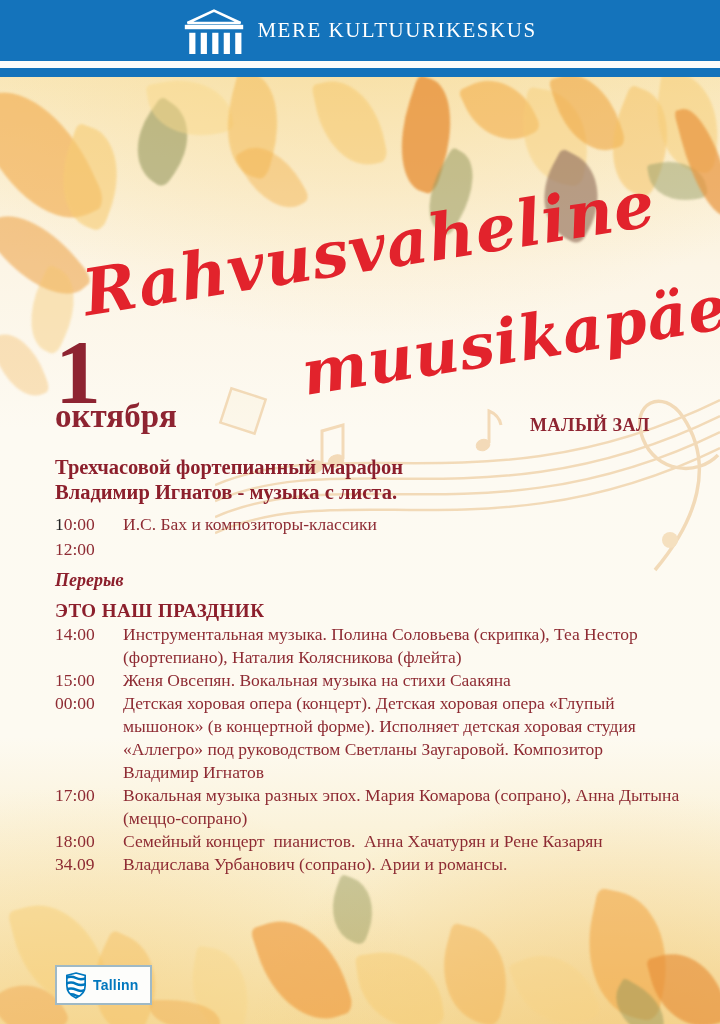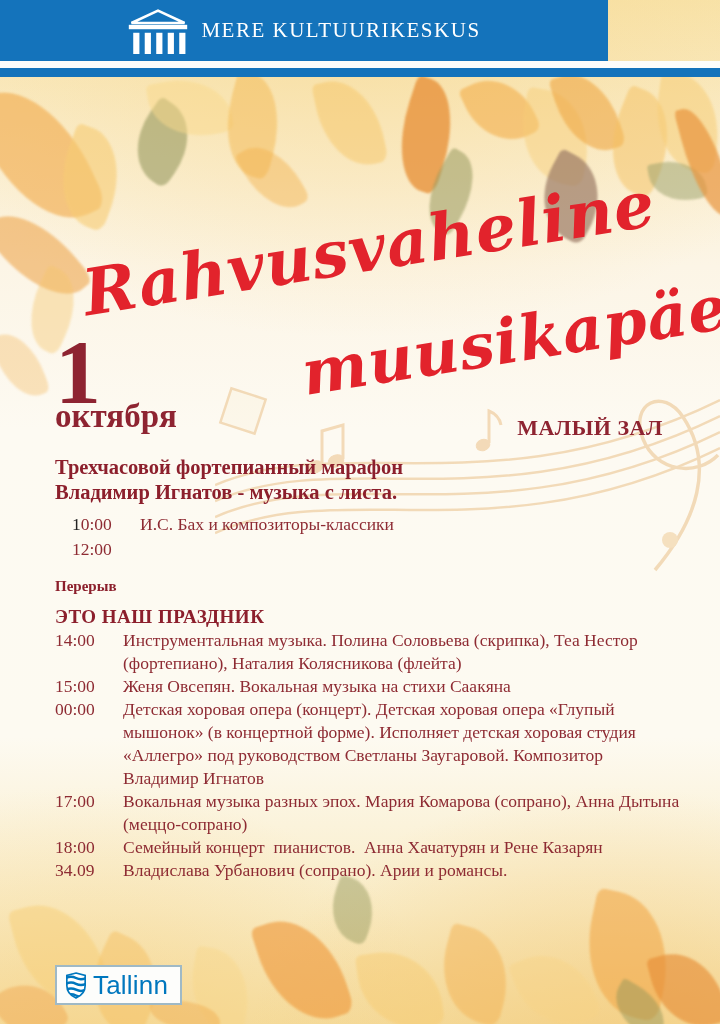--- a/index.html
+++ b/index.html
@@ -5,55 +5,55 @@
   html,body{margin:0;padding:0;}
   body{width:720px;height:1024px;overflow:hidden;font-family:"Liberation Serif","DejaVu Serif",serif;}
   .poster{position:absolute;left:0;top:0;width:720px;height:1024px;overflow:hidden;
     background:
       radial-gradient(120% 55% at 50% 0%, rgba(247,214,140,.55), rgba(247,214,140,0) 60%),
       radial-gradient(70% 35% at 85% 102%, rgba(243,196,110,.55), rgba(243,196,110,0) 72%),
       radial-gradient(70% 35% at 12% 102%, rgba(246,206,126,.5), rgba(246,206,126,0) 72%),
       linear-gradient(180deg,#F8E4AC 0%,#FAEDCB 12%,#FCF5E6 26%,#FDFAF2 42%,#FDFAF1 72%,#F9ECC6 89%,#F5DFA4 100%);}
   .leaf{position:absolute;border-radius:8% 75% 14% 75%;filter:blur(1.3px);}
   
-  .header-bar{position:absolute;left:0;top:0;width:608px;height:61px;background:#1473BB;
+  .header-bar{position:absolute;left:0;top:0;width:720px;height:61px;background:#1473BB;
     display:flex;align-items:center;justify-content:center;gap:12px;}
   .stripe-white{position:absolute;left:0;top:61px;width:720px;height:7px;background:#FDFDFB;}
   .stripe-blue{position:absolute;left:0;top:68px;width:720px;height:9px;background:#1473BB;}
   .org-name{color:#FFFFFF;font-size:21px;letter-spacing:1.5px;font-family:"Liberation Serif",serif;}
   
   .script-line{position:absolute;color:#E2232C;font-family:"DejaVu Serif","Liberation Serif",serif;
     font-style:italic;font-weight:bold;text-align:center;letter-spacing:1px;transform:rotate(-9deg);}
   .script-1{left:80px;top:212px;width:560px;font-size:64px;}
   .script-2{left:300px;top:306px;width:400px;font-size:62px;}
   
   .date-day{position:absolute;left:55px;top:326px;font-size:92px;line-height:1;font-weight:bold;color:#8E2431;}
   .date-month{position:absolute;left:55px;top:398px;font-size:33px;font-weight:bold;color:#8E2431;}
-  .venue{position:absolute;left:490px;top:415px;width:200px;text-align:center;font-size:22px;
+  .venue{position:absolute;left:490px;top:415px;width:200px;text-align:center;font-size:18px;
     font-weight:bold;letter-spacing:.5px;color:#8E2431;}
   
   .subtitle{position:absolute;left:55px;top:455px;width:470px;font-size:20.5px;font-weight:bold;
     line-height:25px;color:#8C1F2C;}
   
   .program{position:absolute;left:55px;top:512px;width:627px;color:#8E2B33;font-size:17.5px;}
-  .morning{line-height:25px;margin-left:17px;}
+  .morning{line-height:25px;}
   .afternoon{line-height:23px;}
   .program-row{display:flex;align-items:flex-start;}
   .program-time{flex:0 0 68px;}
   .program-desc{flex:1;white-space:pre-wrap;}
   .morning .program-row:first-child .program-time::first-letter{color:#222222;}
-  .break-label{margin-top:12px;line-height:25px;font-weight:600;color:#8C1F2C;font-size:15px;}
+  .break-label{margin-top:6px;line-height:25px;font-style:italic;font-weight:600;color:#8C1F2C;font-size:18px;}
   .section-title{margin-top:5px;line-height:25px;font-weight:bold;color:#8C1F2C;font-size:19px;letter-spacing:.5px;}
   
   .music-swirl{position:absolute;left:215px;top:345px;width:505px;height:240px;opacity:.55;pointer-events:none;}
   
   .tallinn-logo{position:absolute;left:55px;top:965px;height:40px;background:#FDFDFB;
     border:2px solid #9FB9C6;display:flex;align-items:center;gap:7px;padding:0 12px 0 9px;box-sizing:border-box;}
   .tallinn-label{color:#0077BE;font-family:"Liberation Sans","DejaVu Sans",sans-serif;
-    font-weight:normal;font-size:26px;letter-spacing:.2px;}
+    font-weight:bold;font-size:14px;letter-spacing:.2px;}
 </style>
 </head>
 <body>
 
 <div class="poster">
 
   <div id="leaves">
       <div class="leaf" style="left: -5px; top: 80px; width: 85px; height: 150px; transform: rotate(-25deg); background: rgb(242, 174, 82); opacity: 0.65;"></div>
       <div class="leaf" style="left: 10px; top: 200px; width: 55px; height: 110px; transform: rotate(-40deg); background: rgb(237, 160, 66); opacity: 0.55;"></div>
       <div class="leaf" style="left: 60px; top: 130px; width: 60px; height: 95px; transform: rotate(20deg); background: rgb(247, 204, 116); opacity: 0.6;"></div>

